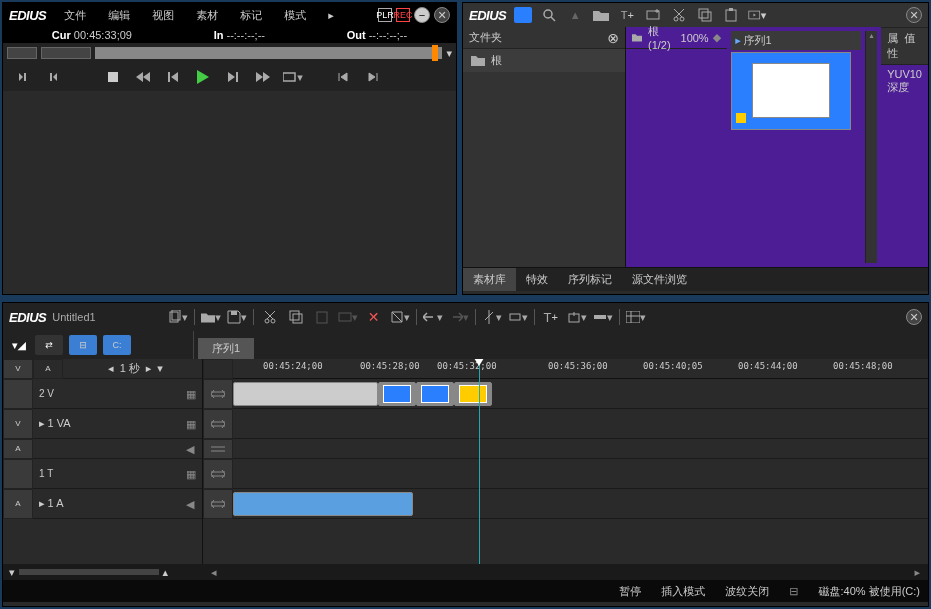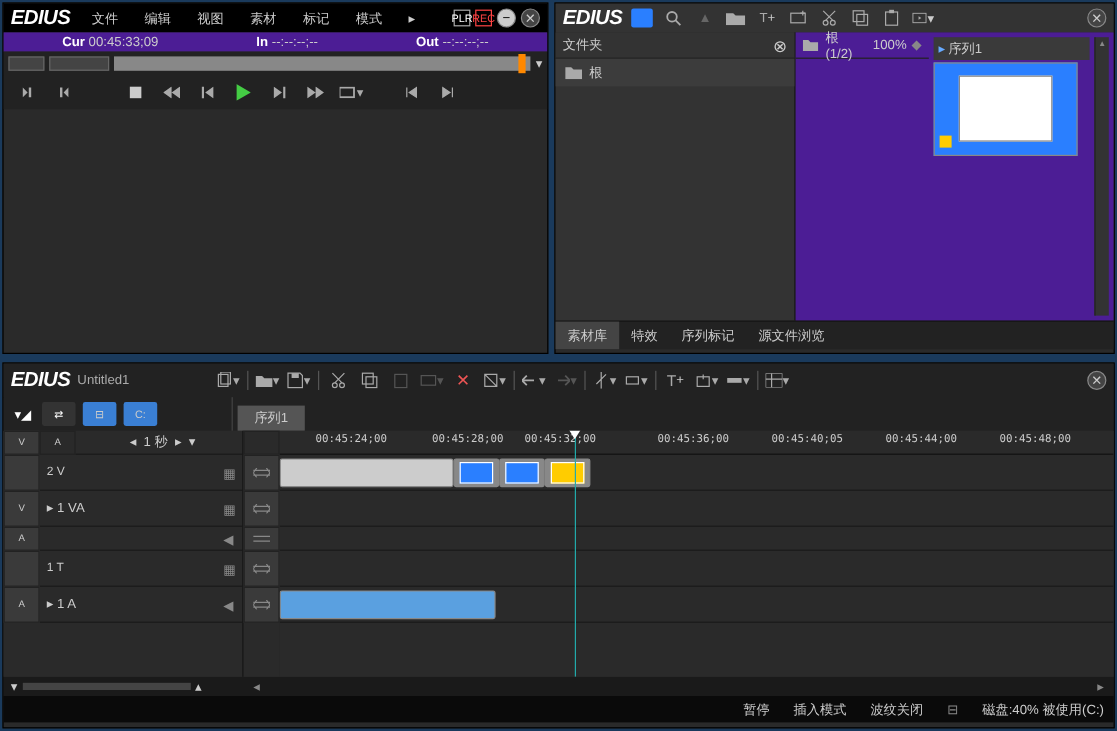--- a/index.html
+++ b/index.html
@@ -1,29 +1,29 @@
 <!DOCTYPE html>
 <html><head>
 <meta charset="utf-8">
 <style>
 *{margin:0;padding:0;box-sizing:border-box;font-family:"Microsoft YaHei",Arial,sans-serif;font-size:11px;color:#ccc;}
 body{background:#1a3a5c;width:931px;height:609px;overflow:hidden;position:relative;}
 .panel{background:#2a2a2a;position:absolute;border:1px solid #000;}
 .titlebar{height:24px;background:#000;display:flex;align-items:center;padding:0 6px;gap:4px;}
-.logo{font-weight:bold;color:#fff;font-size:17px;font-style:italic;letter-spacing:-0.5px;}
+.logo{font-weight:bold;color:#fff;font-size:13px;font-style:italic;letter-spacing:-0.5px;}
 .menu-item{color:#ccc;cursor:pointer;padding:0 4px;margin-left:10px;}
 .spacer{flex:1;}
 .btn-box{width:14px;height:14px;border:1px solid #888;display:inline-flex;align-items:center;justify-content:center;font-size:9px;cursor:pointer;}
 .close-btn{width:16px;height:16px;border-radius:50%;background:#444;border:1px solid #888;display:inline-flex;align-items:center;justify-content:center;cursor:pointer;}
 
 #preview{left:2px;top:2px;width:455px;height:293px;}
 .preview-area{height:200px;display:flex;align-items:center;justify-content:center;background:#000;}
 .preview-frame{width:280px;height:160px;border:1px solid #3a5fcf;background:#000;position:relative;}
 .rec-text{position:absolute;top:80px;left:60px;font-family:monospace;font-size:11px;color:#fff;}
-.tc-row{display:flex;justify-content:space-around;padding:2px 8px;background:#4c1d95;font-family:monospace;font-size:10px;}
+.tc-row{display:flex;justify-content:space-around;padding:2px 8px;background:#000000;font-family:monospace;font-size:10px;}
 .tc-label{color:#fff;font-weight:bold;}
 .scrub-row{height:20px;background:#222;display:flex;align-items:center;padding:0 4px;gap:4px;}
 .scrub-seg{height:12px;background:#444;border:1px solid #666;}
 .scrub-bar{flex:1;height:12px;background:#888;position:relative;}
 .scrub-mark{position:absolute;right:4px;top:-2px;width:6px;height:16px;background:#f80;}
 .transport{height:28px;background:#222;display:flex;align-items:center;gap:10px;padding:0 10px;}
 .t-btn{width:20px;height:18px;display:inline-flex;align-items:center;justify-content:center;cursor:pointer;color:#aaa;}
 .play-btn svg{fill:#4c4;}
 
 #bin{left:462px;top:2px;width:467px;height:293px;}
@@ -254,20 +254,30 @@
           <div class="clip-title"><span style="color:#6af;">▸</span> <span>序列1</span></div>
           <div class="clip-thumb">
             <div class="thumb-window" style="left:20px;top:10px;width:78px;height:55px;"></div>
             <div style="position:absolute;left:4px;top:60px;width:10px;height:10px;background:#fc0;"></div>
           </div>
         </div>
         <div style="width:12px;background:#333;border-left:1px solid #222;margin-left:auto;">
           <div style="color:#888;text-align:center;font-size:8px;">▴</div>
         </div>
       </div>
+      <div class="prop-table">
+        <div class="prop-header">
+          <div>属性</div>
+          <div>值</div>
+        </div>
+        <div class="prop-row">
+          <div>YUV深度</div>
+          <div>10</div>
+        </div>
+      </div>
     </div>
   </div>
   <div class="bin-tabs">
     <div class="bin-tab active">素材库</div>
     <div class="bin-tab">特效</div>
     <div class="bin-tab">序列标记</div>
     <div class="bin-tab">源文件浏览</div>
   </div>
 </div>
 

